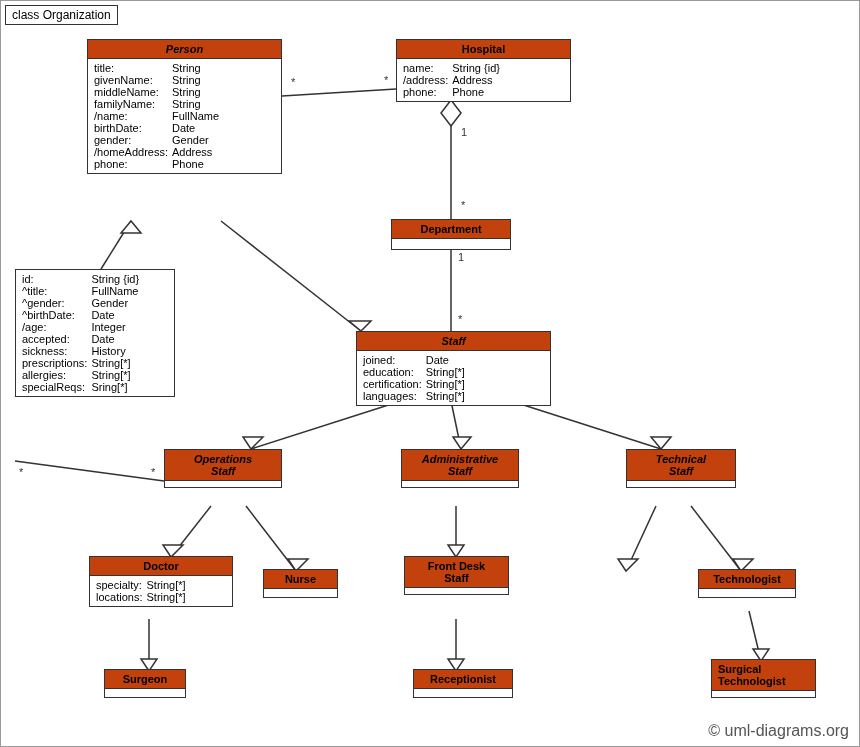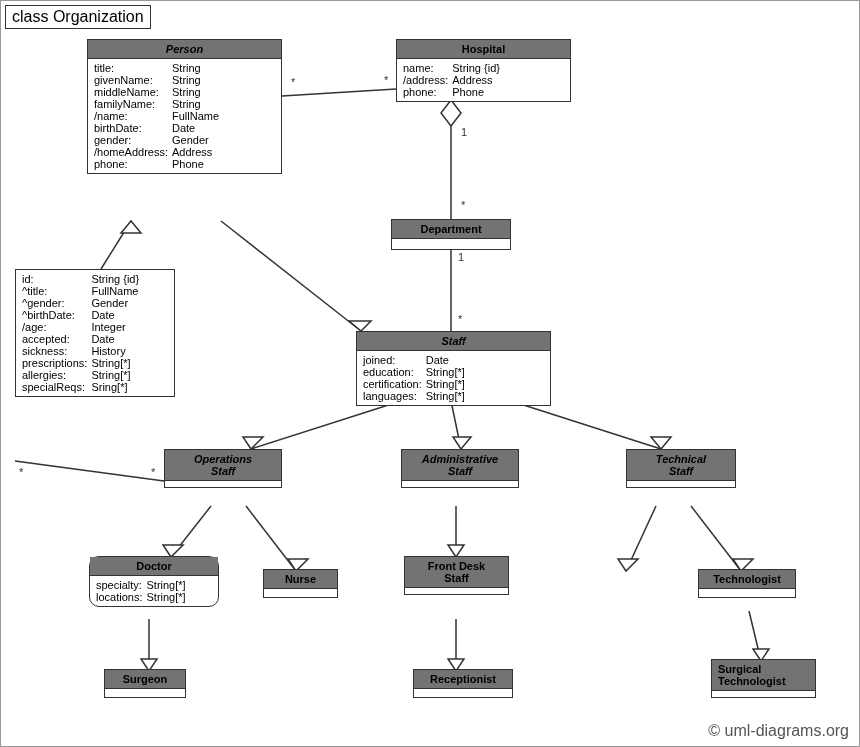--- a/index.html
+++ b/index.html
@@ -19,21 +19,21 @@
       background: #fff;
       border: 1px solid #999;
     }
     .class-box {
       position: absolute;
       border: 1.5px solid #333;
       background: #fff;
       text-align: left;
     }
     .class-header {
-      background: #737373;
+      background: #c2410c;
       border-bottom: 1.5px solid #333;
       padding: 3px 6px;
       text-align: center;
       font-weight: bold;
     }
     .class-header.italic {
       font-style: italic;
     }
     .class-body {
       padding: 3px 6px;
@@ -45,21 +45,21 @@
       padding: 0 4px 0 0;
       vertical-align: top;
       white-space: nowrap;
     }
     .diagram-title {
       position: absolute;
       top: 4px;
       left: 4px;
       border: 1.5px solid #333;
       padding: 2px 6px;
-      font-size: 16px;
+      font-size: 12px;
       background: #fff;
       z-index: 10;
     }
     .copyright {
       position: absolute;
       bottom: 6px;
       right: 10px;
       font-size: 16px;
       color: #555;
     }
@@ -295,21 +295,21 @@
   <div class="class-box" style="left:400px; top:448px; width:118px;">
     <div class="class-header italic" style="text-align:center;">Administrative<br>Staff</div>
     <div class="class-body" style="height:6px;"></div>
   </div>
 
   <div class="class-box" style="left:625px; top:448px; width:110px;">
     <div class="class-header italic" style="text-align:center;">Technical<br>Staff</div>
     <div class="class-body" style="height:6px;"></div>
   </div>
 
-  <div class="class-box" style="left:88px; top:555px; width:130px;border-radius:10px;">
+  <div class="class-box" style="left:88px; top:555px; width:144px;">
     <div class="class-header">Doctor</div>
     <div class="class-body">
       <table>
         <tbody>
             <tr>
               <td>specialty:</td>
               <td>String[*]</td>
             </tr>
         <tr>
               <td>locations:</td>

